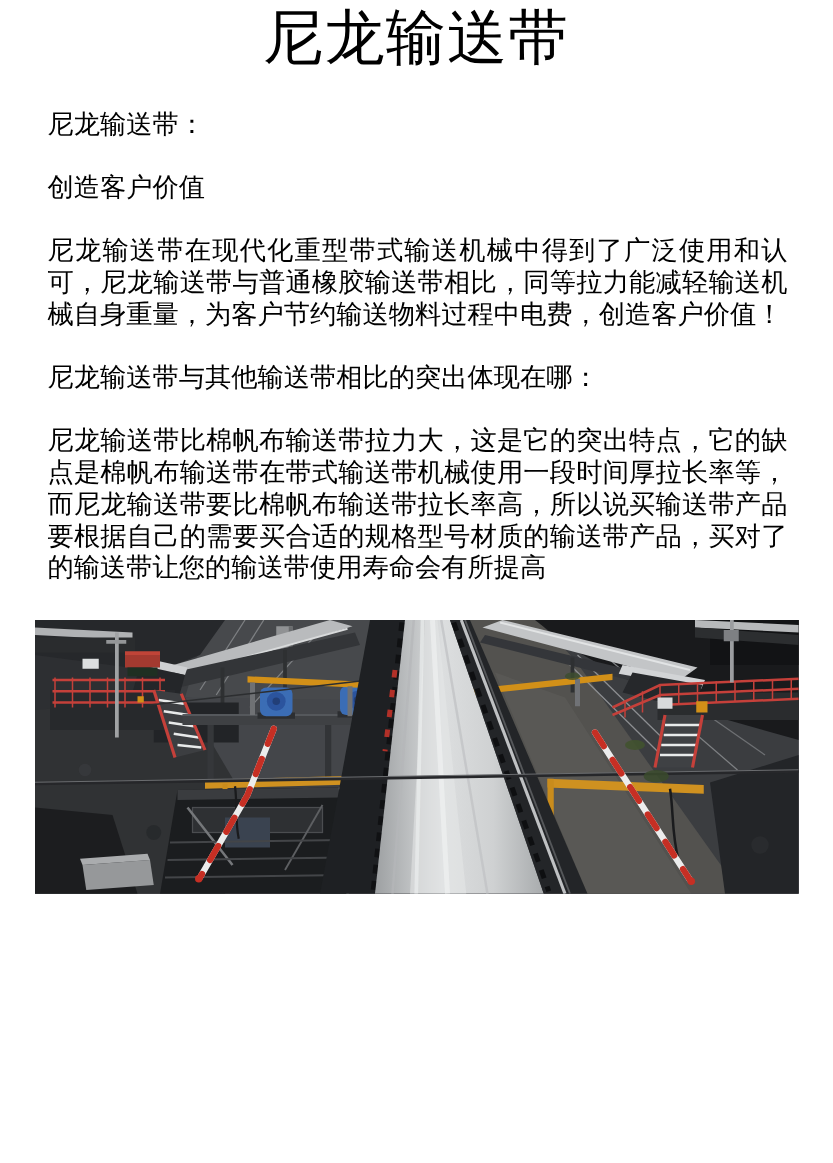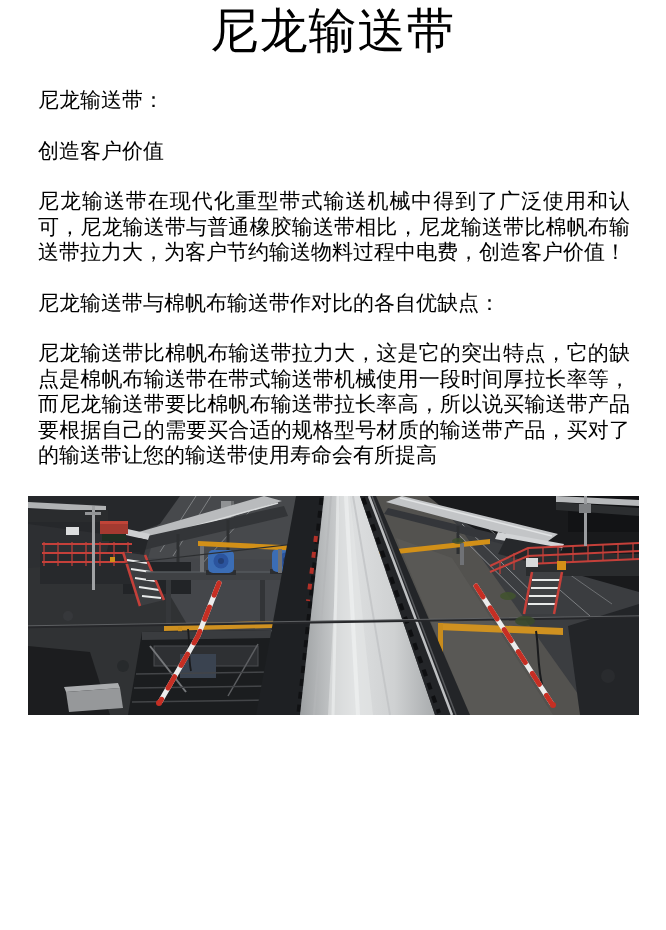--- a/index.html
+++ b/index.html
@@ -27,22 +27,22 @@
 </head>
 <body>
 
 <div class="page">
 
   <h1 class="title"><span>尼龙输送带</span></h1>
 
   <div class="content">
     <p>尼龙输送带：</p>
     <p>创造客户价值</p>
-    <p>尼龙输送带在现代化重型带式输送机械中得到了广泛使用和认可，尼龙输送带与普通橡胶输送带相比，尼龙输送带比棉帆布输送带拉力大，为客户节约输送物料过程中电费，创造客户价值！</p>
-    <p>尼龙输送带与棉帆布输送带作对比的各自优缺点：</p>
+    <p>尼龙输送带在现代化重型带式输送机械中得到了广泛使用和认可，尼龙输送带与普通橡胶输送带相比，同等拉力能减轻输送机械自身重量，为客户节约输送物料过程中电费，创造客户价值！</p>
+    <p>尼龙输送带与其他输送带相比的突出体现在哪：</p>
     <p>尼龙输送带比棉帆布输送带拉力大，这是它的突出特点，它的缺点是棉帆布输送带在带式输送带机械使用一段时间厚拉长率等，而尼龙输送带要比棉帆布输送带拉长率高，所以说买输送带产品要根据自己的需要买合适的规格型号材质的输送带产品，买对了的输送带让您的输送带使用寿命会有所提高</p>
   </div>
 
   <figure class="photo">
     <svg viewBox="0 0 611 219" preserveAspectRatio="none" role="img">
       <defs>
         <linearGradient id="beltGrad" x1="0" y1="0" x2="1" y2="0">
           <stop offset="0" stop-color="#9da0a2"></stop>
           <stop offset="0.4" stop-color="#dcdedf"></stop>
           <stop offset="0.7" stop-color="#cfd1d2"></stop>

